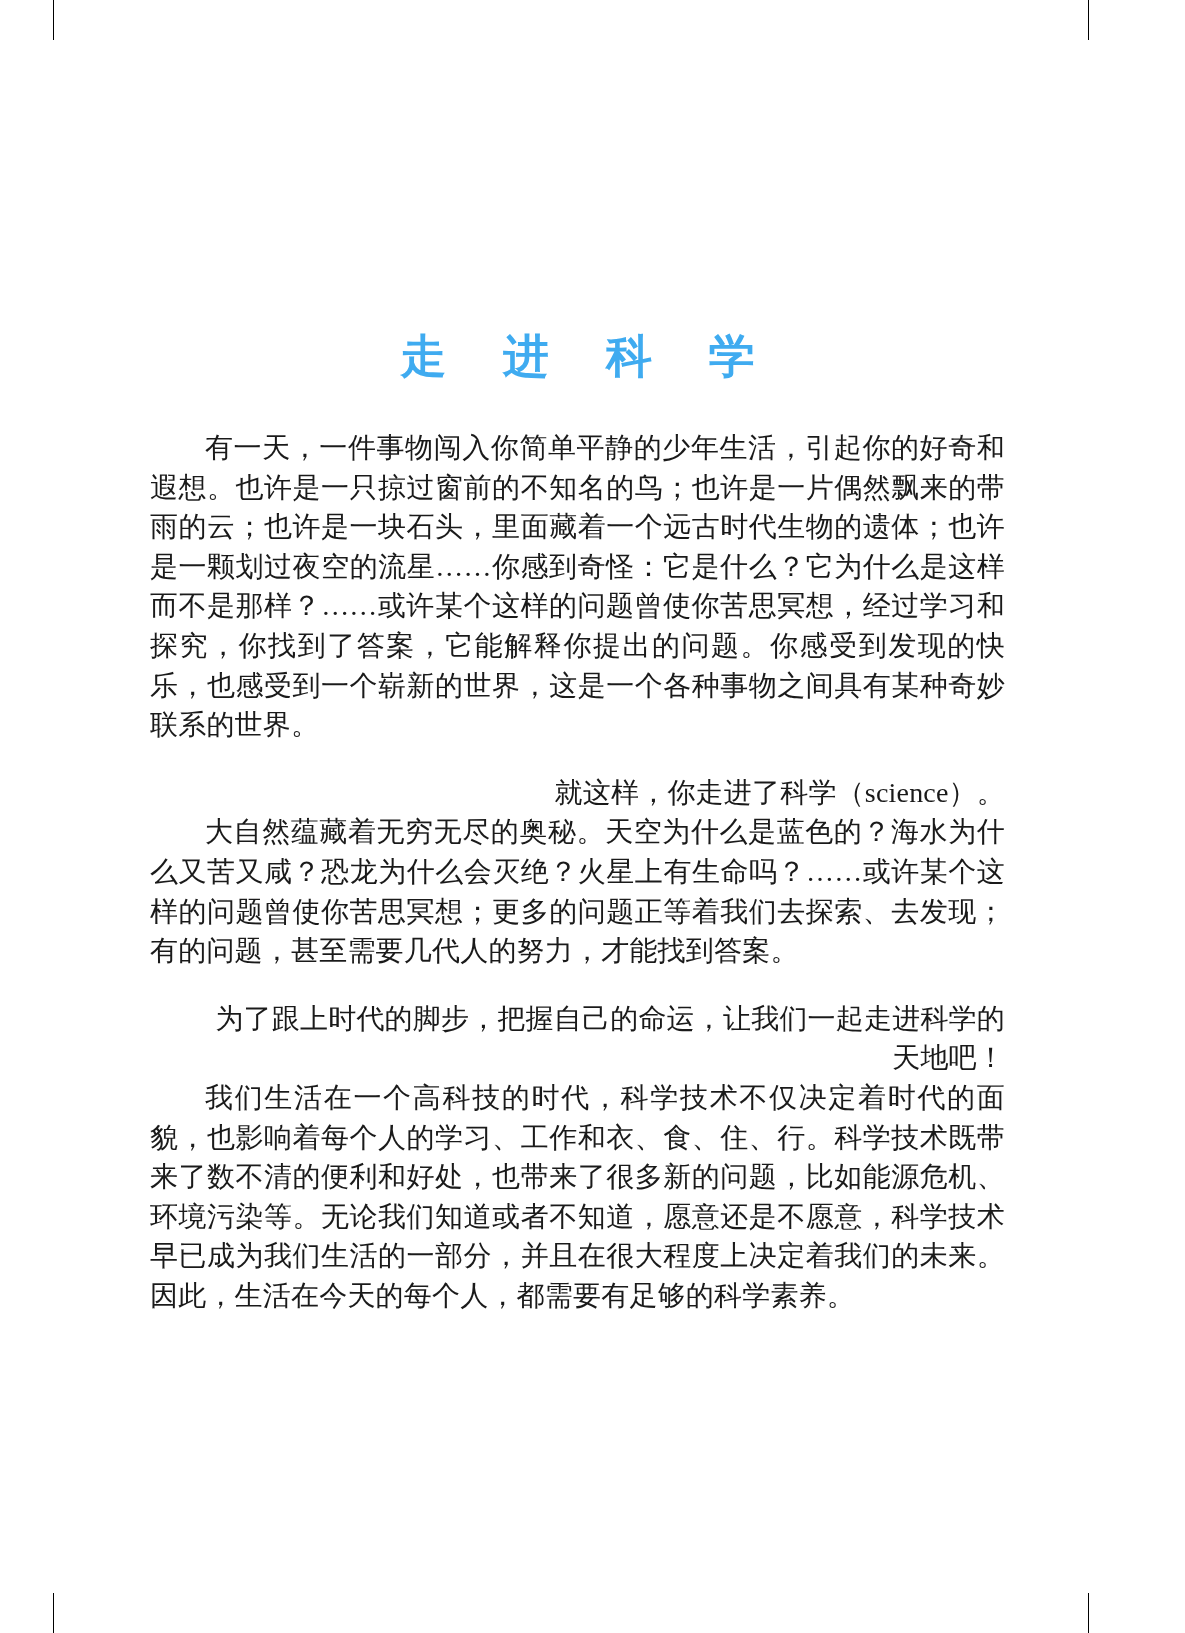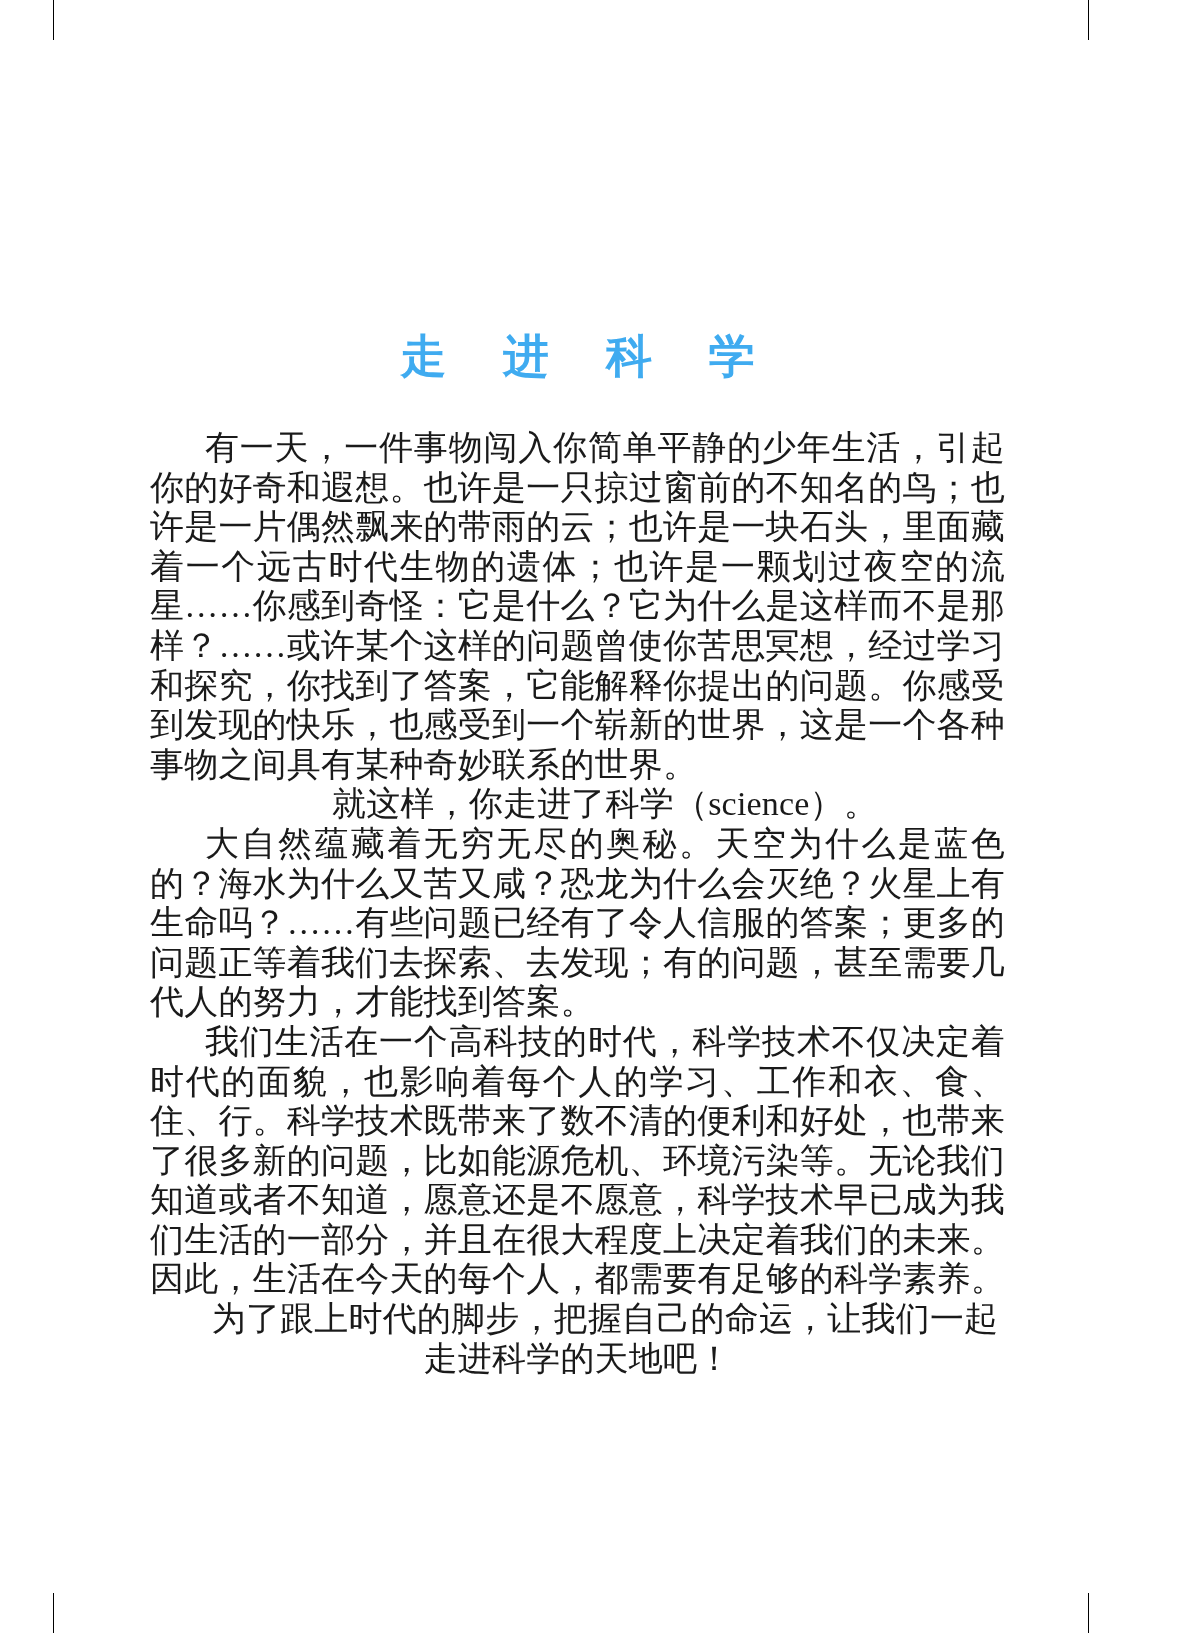--- a/index.html
+++ b/index.html
@@ -64,31 +64,32 @@
 
   
   .body-text {
     position: absolute;
     left: 0;
     top: 428px;
     width: 855px;
   }
   .para {
     margin: 0;
-    font-size: 34px;
+    font-size: 28px;
     line-height: 39.6px;
     color: #1a1a1a;
     text-align: justify;
     text-justify: inter-character;
     text-indent: 55px;
     letter-spacing: 0.2px;
     font-family: "Liberation Serif", "DejaVu Serif", serif;
   }
   .para.last-loose {
-    text-align: center;
+    text-align: right;
+    margin-top: 28px;
   }
 </style>
 </head>
 <body>
 
 <div class="page">
 
   <div class="crop-mark cm-v cm-tl-v"></div>
   <div class="crop-mark cm-v cm-tr-v"></div>
   <div class="crop-mark cm-v cm-bl-v"></div>
@@ -96,19 +97,19 @@
 
   <div class="content">
 
     <div class="title-wrap">
       <h1 class="doc-title">走 进 科 学</h1>
     </div>
 
     <div class="body-text">
       <p class="para">有一天，一件事物闯入你简单平静的少年生活，引起你的好奇和遐想。也许是一只掠过窗前的不知名的鸟；也许是一片偶然飘来的带雨的云；也许是一块石头，里面藏着一个远古时代生物的遗体；也许是一颗划过夜空的流星……你感到奇怪：它是什么？它为什么是这样而不是那样？……或许某个这样的问题曾使你苦思冥想，经过学习和探究，你找到了答案，它能解释你提出的问题。你感受到发现的快乐，也感受到一个崭新的世界，这是一个各种事物之间具有某种奇妙联系的世界。</p>
       <p class="para last-loose">就这样，你走进了科学（science）。</p>
-      <p class="para">大自然蕴藏着无穷无尽的奥秘。天空为什么是蓝色的？海水为什么又苦又咸？恐龙为什么会灭绝？火星上有生命吗？……有些问题已经有了令人信服的答案；更多的问题正等着我们去探索、去发现；有的问题，甚至需要几代人的努力，才能找到答案。</p>
+      <p class="para">大自然蕴藏着无穷无尽的奥秘。天空为什么是蓝色的？海水为什么又苦又咸？恐龙为什么会灭绝？火星上有生命吗？……或许某个这样的问题曾使你苦思冥想；更多的问题正等着我们去探索、去发现；有的问题，甚至需要几代人的努力，才能找到答案。</p>
+      <p class="para last-loose">为了跟上时代的脚步，把握自己的命运，让我们一起走进科学的天地吧！</p>
       <p class="para">我们生活在一个高科技的时代，科学技术不仅决定着时代的面貌，也影响着每个人的学习、工作和衣、食、住、行。科学技术既带来了数不清的便利和好处，也带来了很多新的问题，比如能源危机、环境污染等。无论我们知道或者不知道，愿意还是不愿意，科学技术早已成为我们生活的一部分，并且在很大程度上决定着我们的未来。因此，生活在今天的每个人，都需要有足够的科学素养。</p>
-      <p class="para last-loose">为了跟上时代的脚步，把握自己的命运，让我们一起走进科学的天地吧！</p>
     </div>
 
   </div>
 </div>
 
 </body></html>

